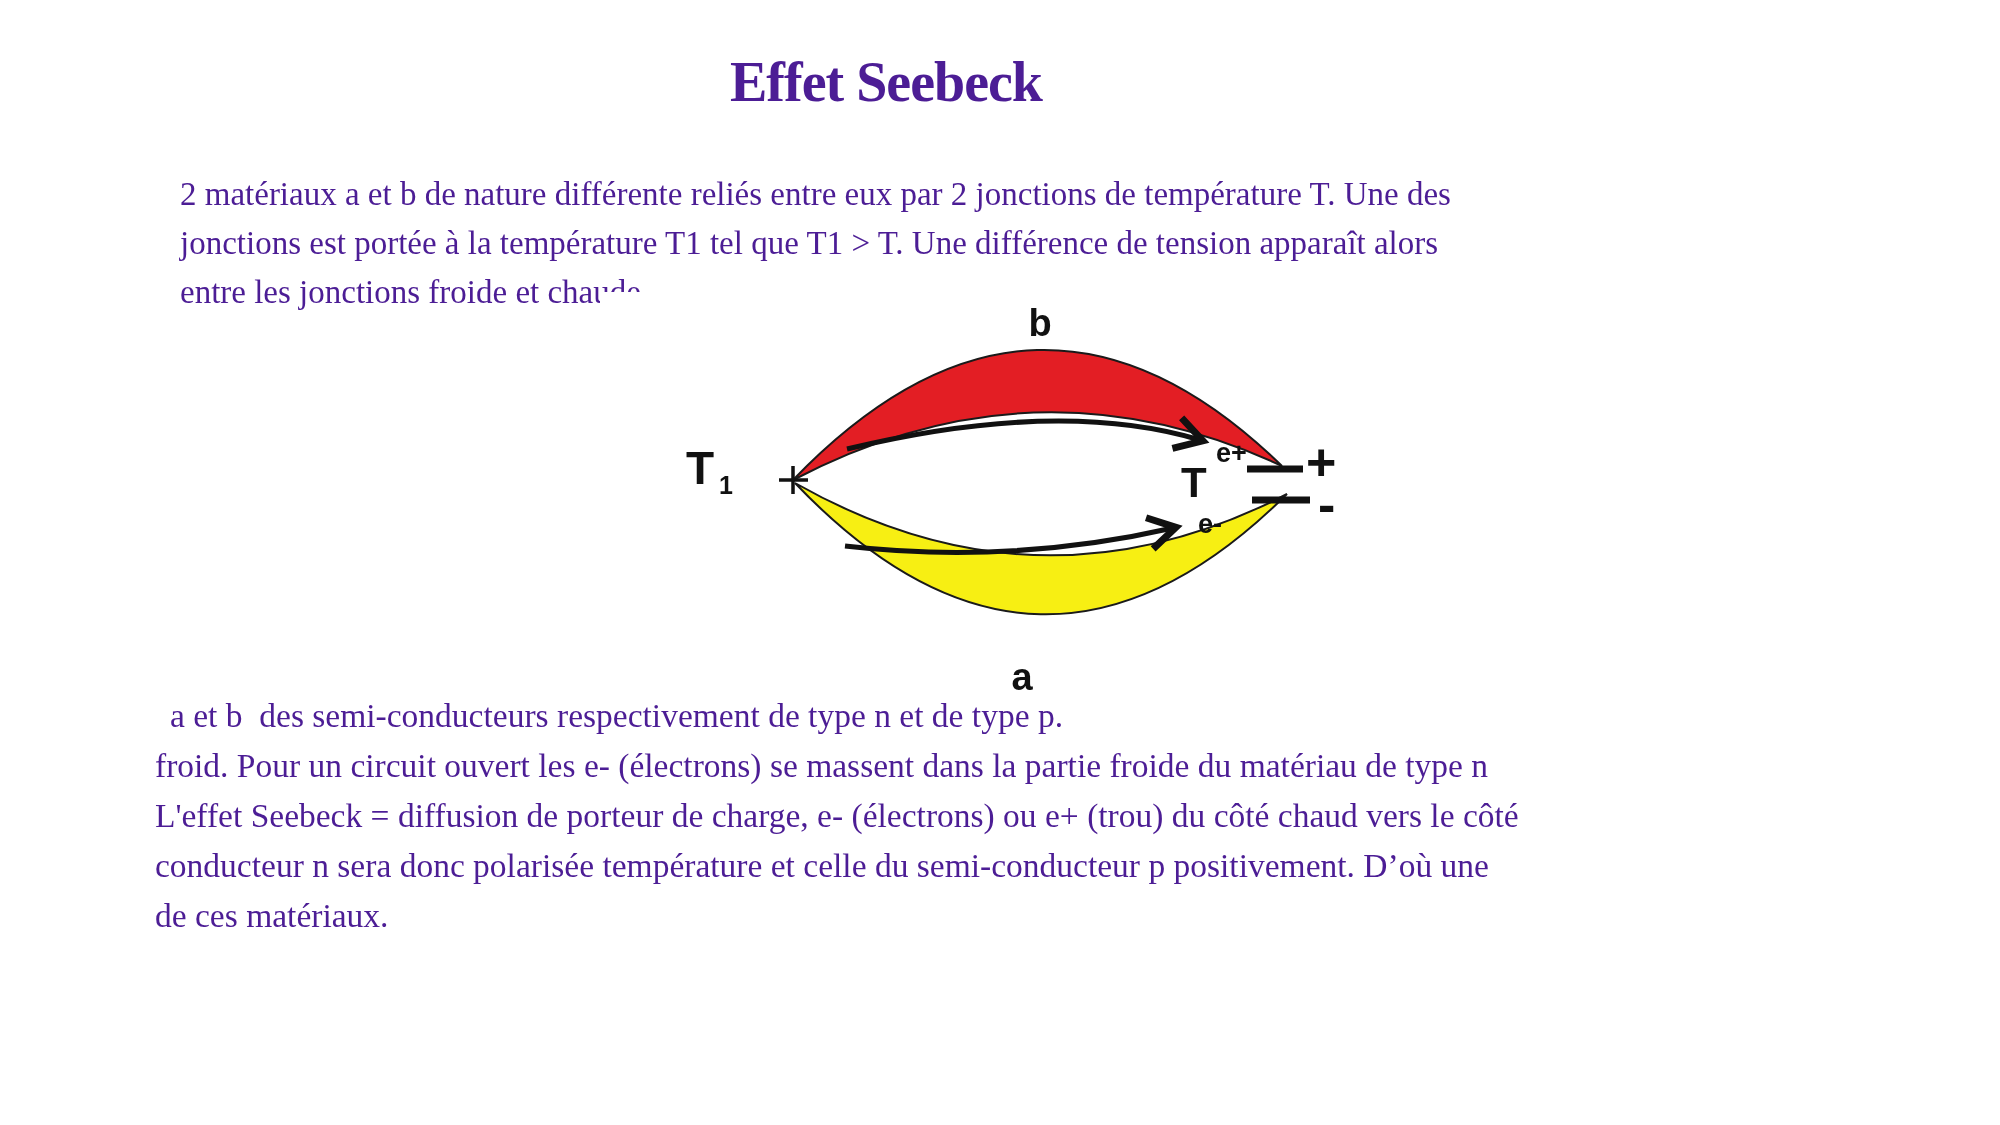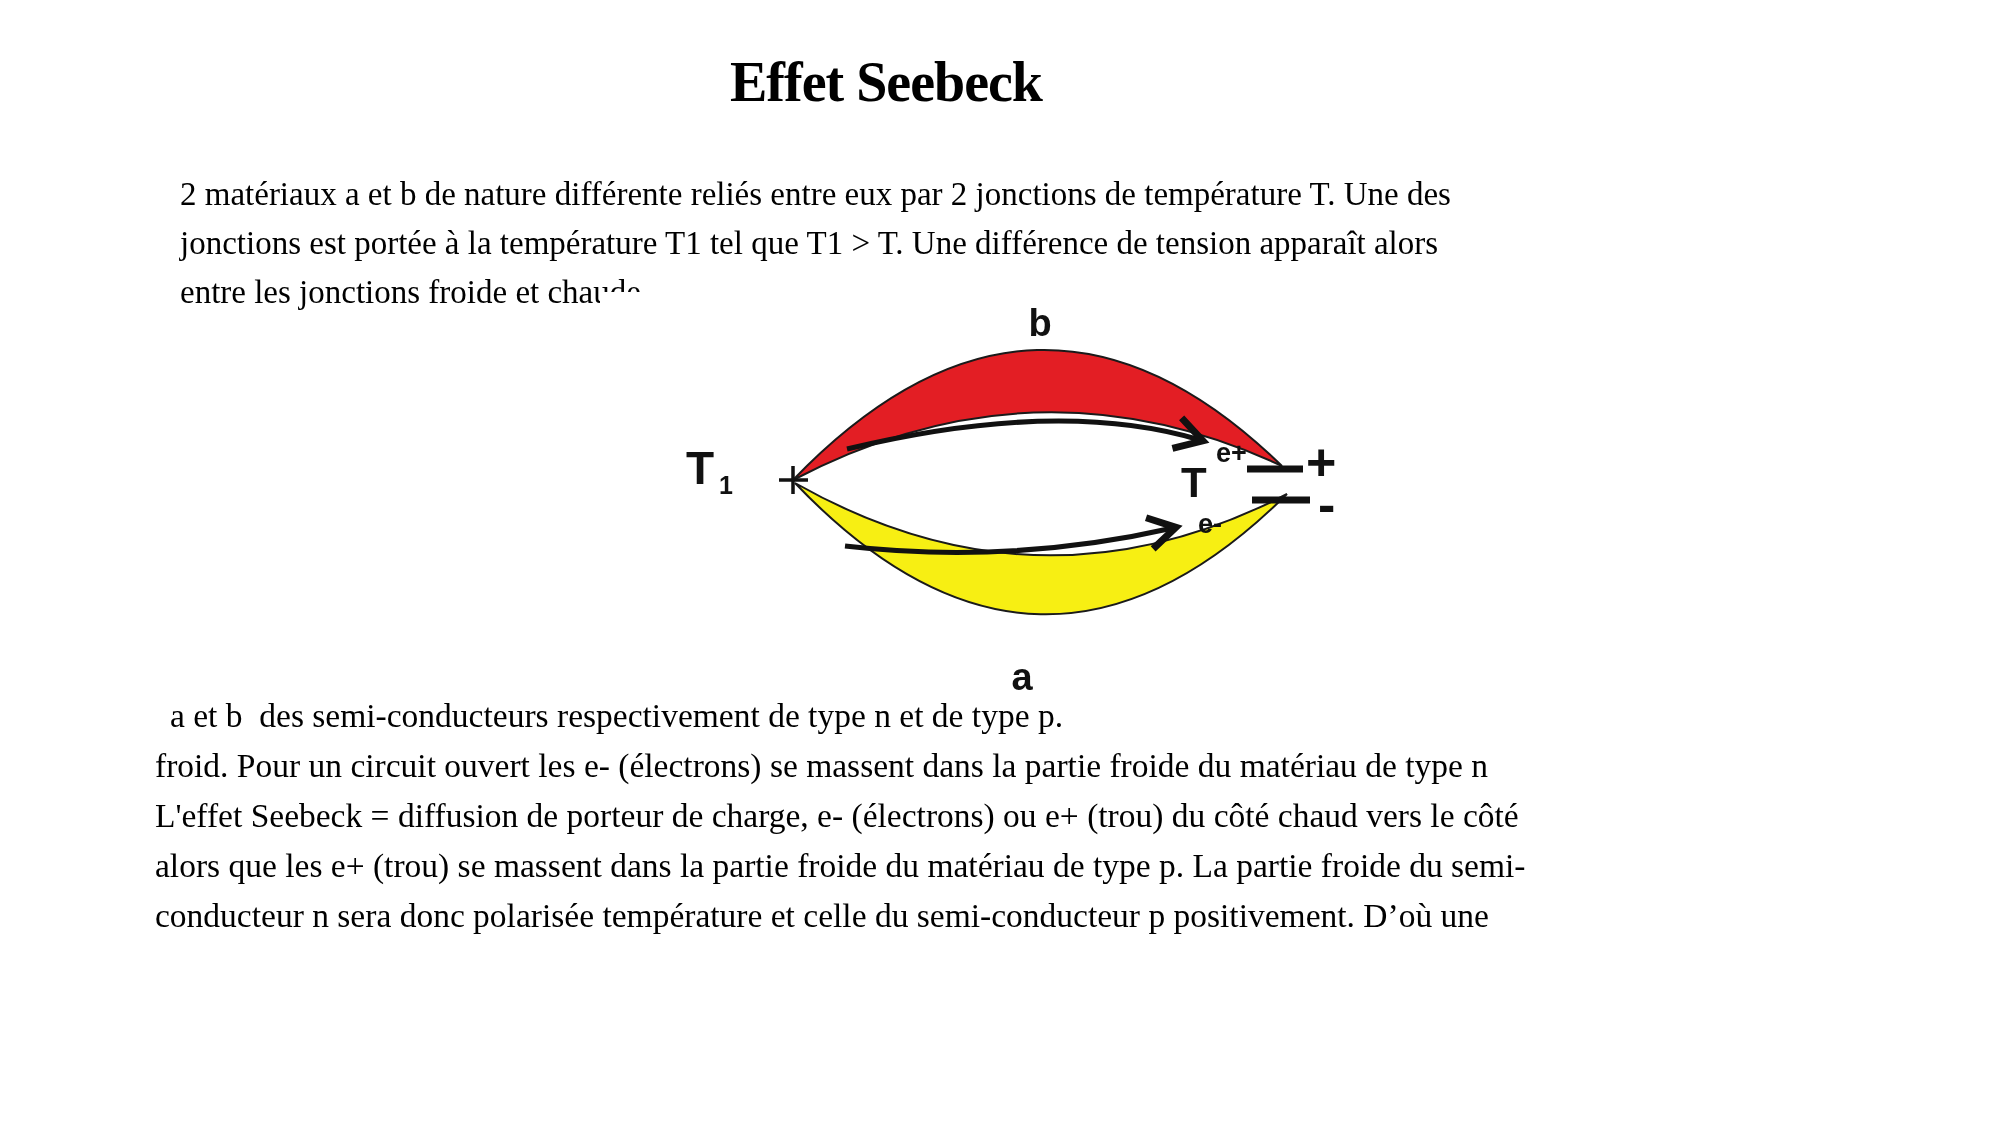--- a/index.html
+++ b/index.html
@@ -1,21 +1,21 @@
 <!DOCTYPE html>
 <html><head>
 <meta charset="utf-8">
 <style>
   html,body{margin:0;padding:0;background:#ffffff;}
   .page{
     position:relative;
     width:2000px;
     height:1125px;
     background:#ffffff;
-    color:#000000;
+    color:#4c1d95;
     font-family:"Liberation Serif","DejaVu Serif",serif;
     overflow:hidden;
   }
   .title{
     position:absolute;
     top:50px;
     left:0;
     width:1772px;
     text-align:center;
     font-size:56px;
@@ -100,17 +100,17 @@
 
       <text class="dlabel" x="1306" y="480" font-size="52">+</text>
       <text class="dlabel" x="1318" y="522" font-size="52">-</text>
     </svg>
   </div>
 
   <div class="body-text">
     <div class="t-line indent-a">a et b  des semi-conducteurs respectivement de type n et de type p.</div>
     <div class="t-line">froid. Pour un circuit ouvert les e- (électrons) se massent dans la partie froide du matériau de type n</div>
     <div class="t-line">L'effet Seebeck = diffusion de porteur de charge, e- (électrons) ou e+ (trou) du côté chaud vers le côté</div>
-    <div class="t-line">alors que les e+ (trou) se massent dans la partie froide du matériau de type p. La partie froide du semi-</div>
     <div class="t-line">conducteur n sera donc polarisée température et celle du semi-conducteur p positivement. D’où une</div>
+    <div class="t-line">de ces matériaux.</div>
   </div>
 
 </div>
 
 </body></html>

